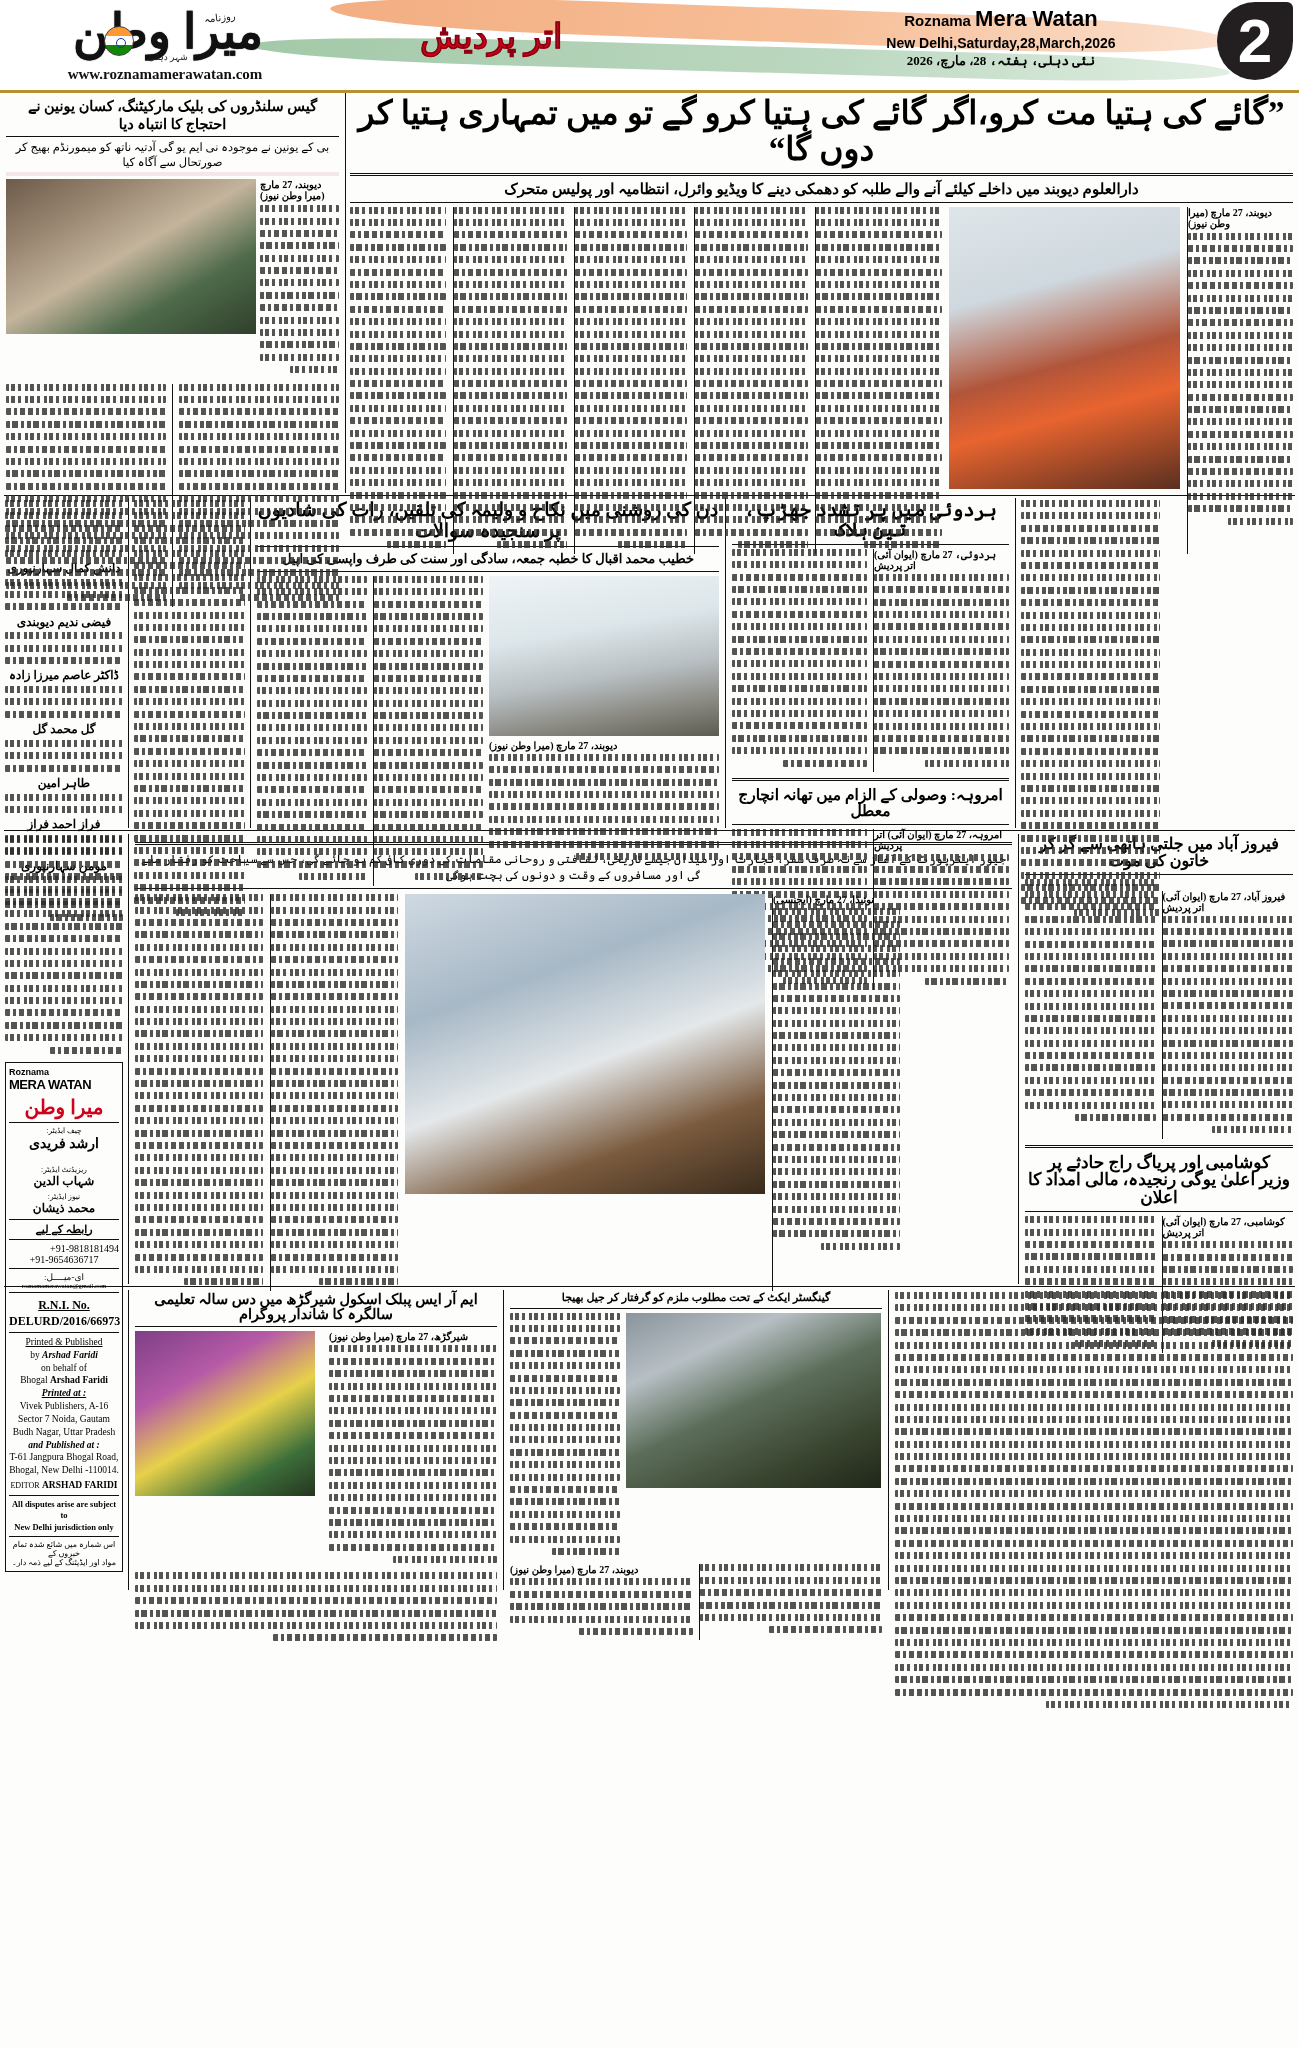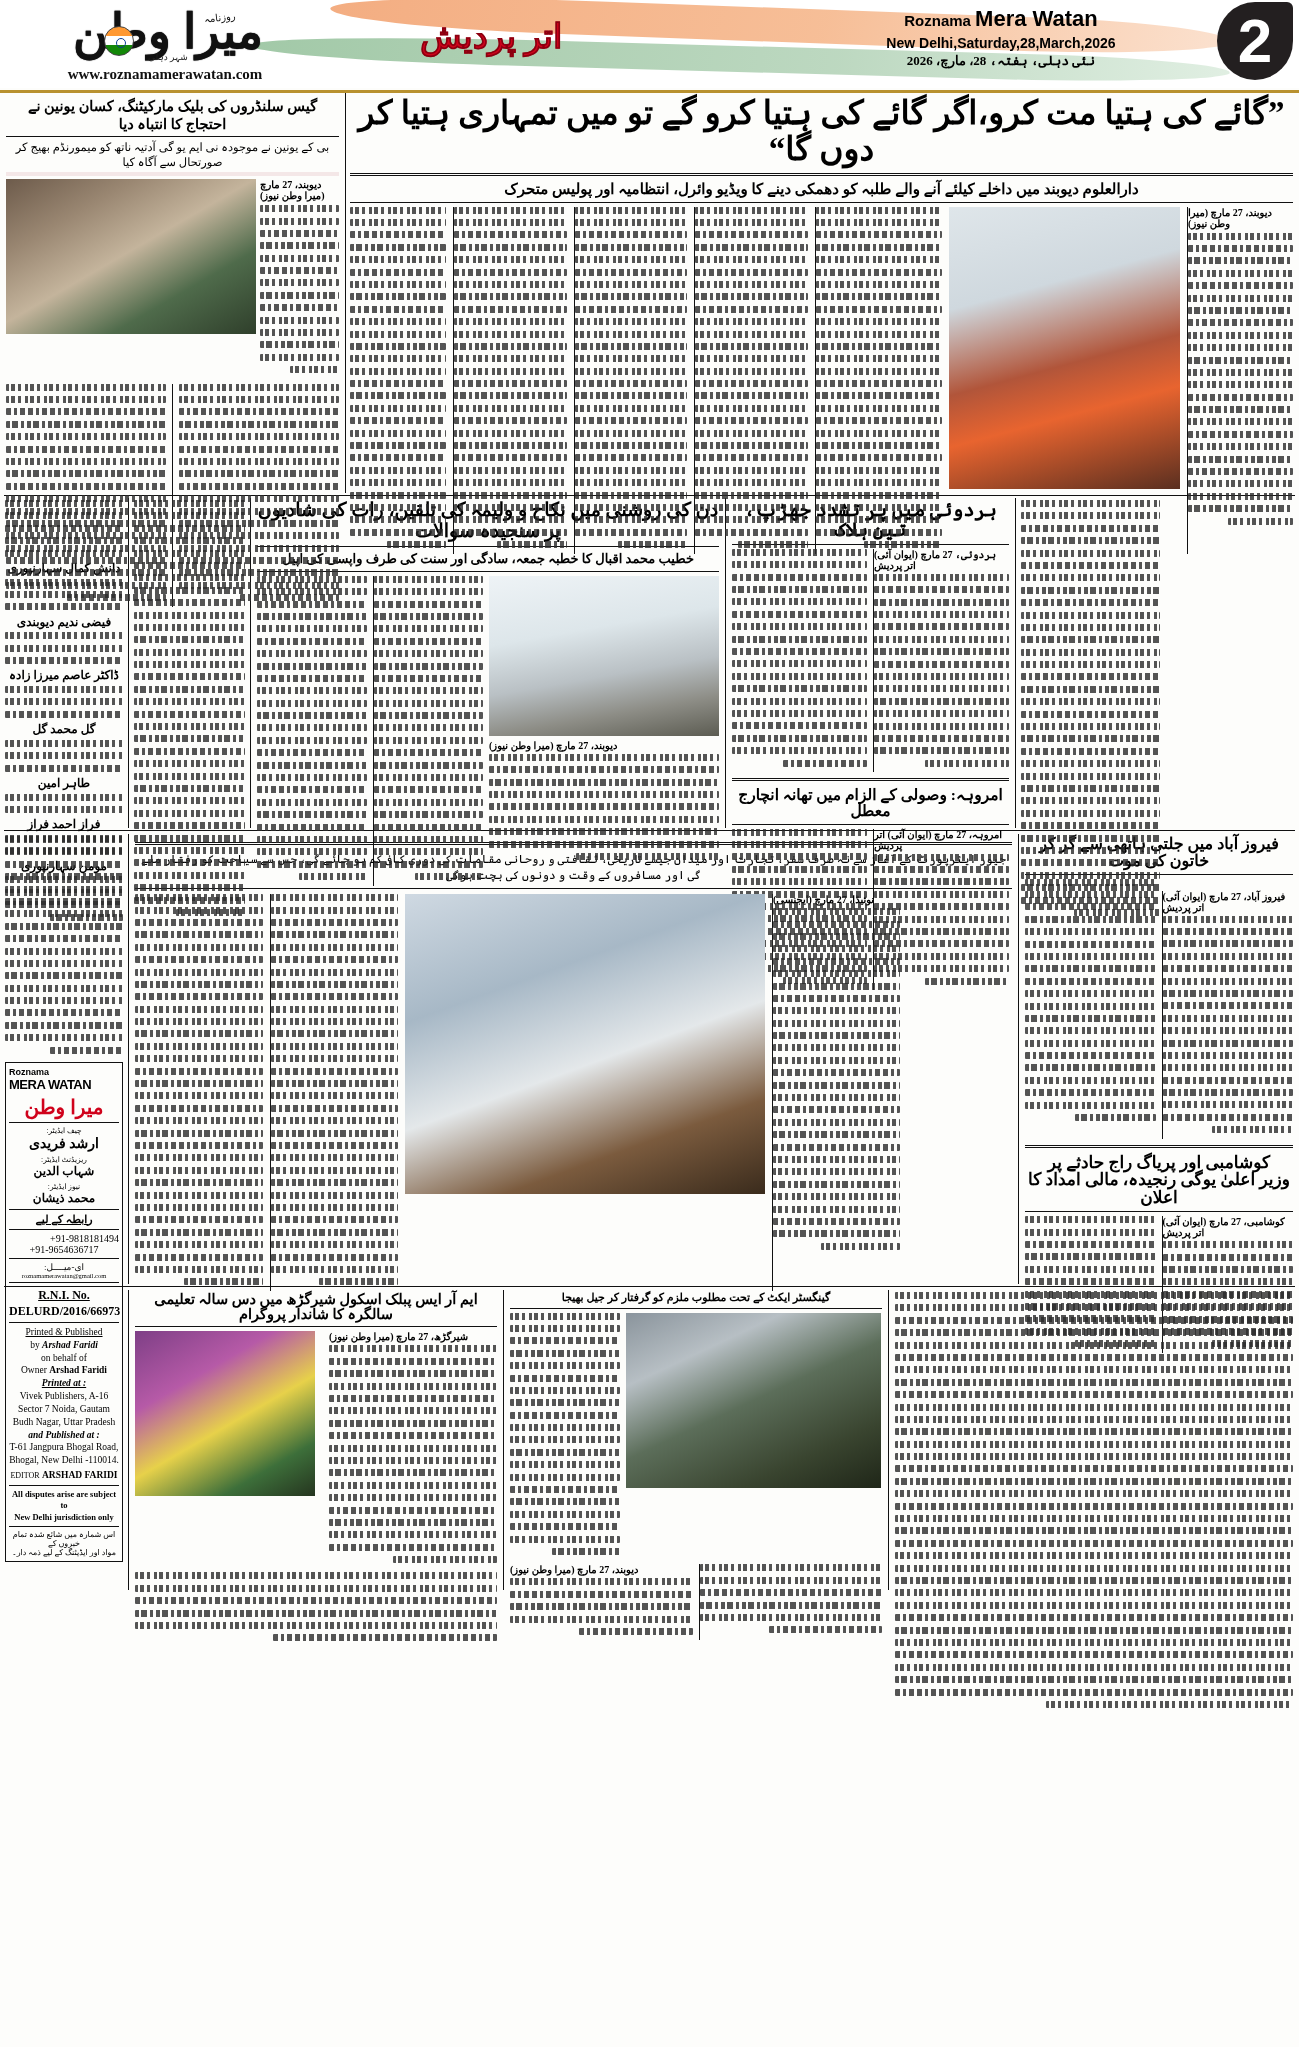--- a/index.html
+++ b/index.html
@@ -733,21 +733,21 @@
 
       <div class="box" style="margin-top:8px; padding:4px 3px;">
         <div style="font-family:'Liberation Sans',sans-serif; font-size:9px; font-weight:bold;">Roznama</div>
         <div style="font-family:'Liberation Sans',sans-serif; font-size:13px; font-weight:bold; letter-spacing:-0.5px;">MERA WATAN</div>
         <div style="text-align:center; margin:3px 0;">
           <span style="font-size:20px; font-weight:bold; direction:rtl; color:#d0021b;">میرا وطن</span>
         </div>
         <div class="mini-rule"></div>
         <div style="text-align:center; font-size:7.5px; direction:rtl;">چیف ایڈیٹر:</div>
         <div style="text-align:center; font-size:14px; font-weight:bold; direction:rtl;">ارشد فریدی</div>
-        <div style="text-align:center; font-size:7.5px; direction:rtl; margin-top:3px;">ریزیڈنٹ ایڈیٹر:</div>
+        <div style="text-align:center; font-size:7.5px; direction:rtl; margin-top:13px;">ریزیڈنٹ ایڈیٹر:</div>
         <div style="text-align:center; font-size:12px; font-weight:bold; direction:rtl;">شہاب الدین</div>
         <div style="text-align:center; font-size:7.5px; direction:rtl; margin-top:3px;">نیوز ایڈیٹر:</div>
         <div style="text-align:center; font-size:12px; font-weight:bold; direction:rtl;">محمد ذیشان</div>
         <div class="mini-rule" style="margin:3px 0;"></div>
         <div style="text-align:center; font-size:11px; font-weight:bold; direction:rtl; text-decoration:underline;">رابطہ کے لیے</div>
         <div class="mini-rule" style="margin:3px 0;"></div>
         <div style="text-align:right; font-size:10px;">+91-9818181494</div>
         <div style="text-align:center; font-size:10px;">+91-9654636717</div>
         <div class="mini-rule" style="margin:3px 0;"></div>
         <div style="text-align:center; font-size:9px; direction:rtl;">ای-میــــل:</div>
@@ -759,21 +759,21 @@
         </div>
         <div class="mini-rule" style="margin:3px 0;"></div>
         <div class="imprint">
           <div><u>Printed &amp; Published</u></div>
           <div>
             <span>by</span>
             <span class="ital">Arshad Faridi</span>
           </div>
           <div>on behalf of</div>
           <div>
-            <span>Owner</span>
+            <span>Bhogal</span>
             <b>Arshad Faridi</b>
           </div>
           <div class="ital"><u>Printed at :</u></div>
           <div>Vivek Publishers, A-16</div>
           <div>Sector 7 Noida, Gautam</div>
           <div>Budh Nagar, Uttar Pradesh</div>
           <div class="ital">and Published at :</div>
           <div>T-61 Jangpura Bhogal Road,</div>
           <div>Bhogal, New Delhi -110014.</div>
           <div style="margin-top:2px;">

